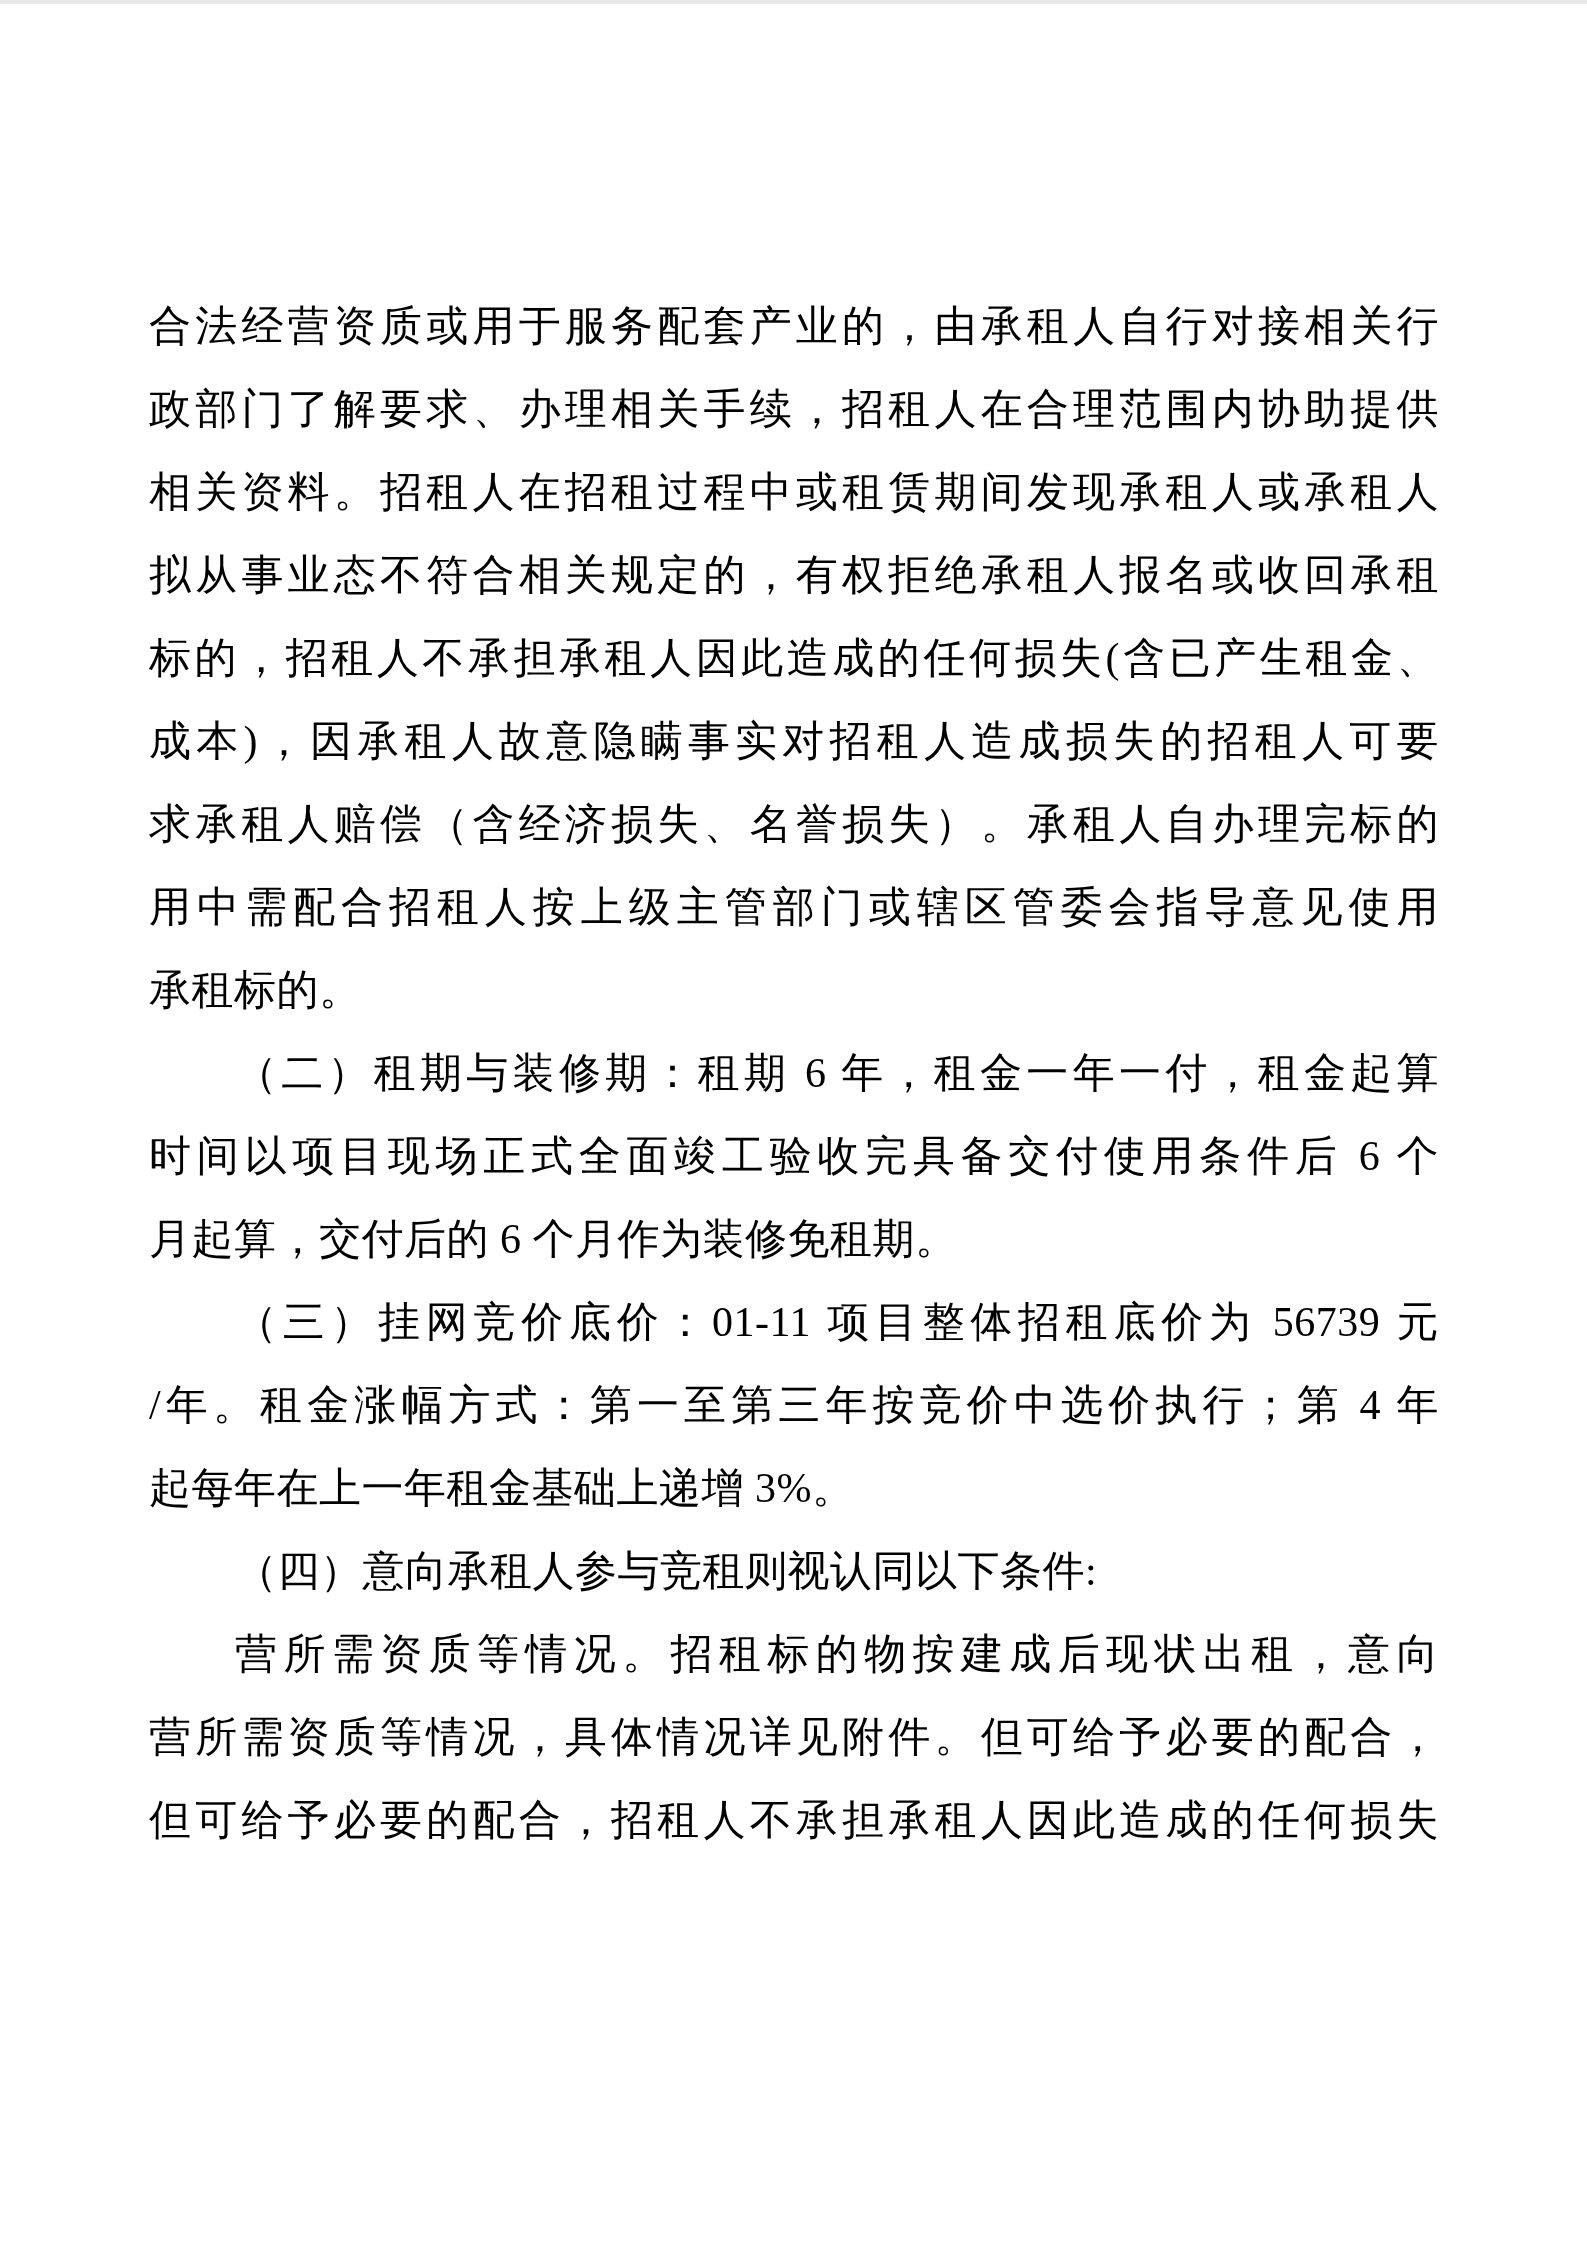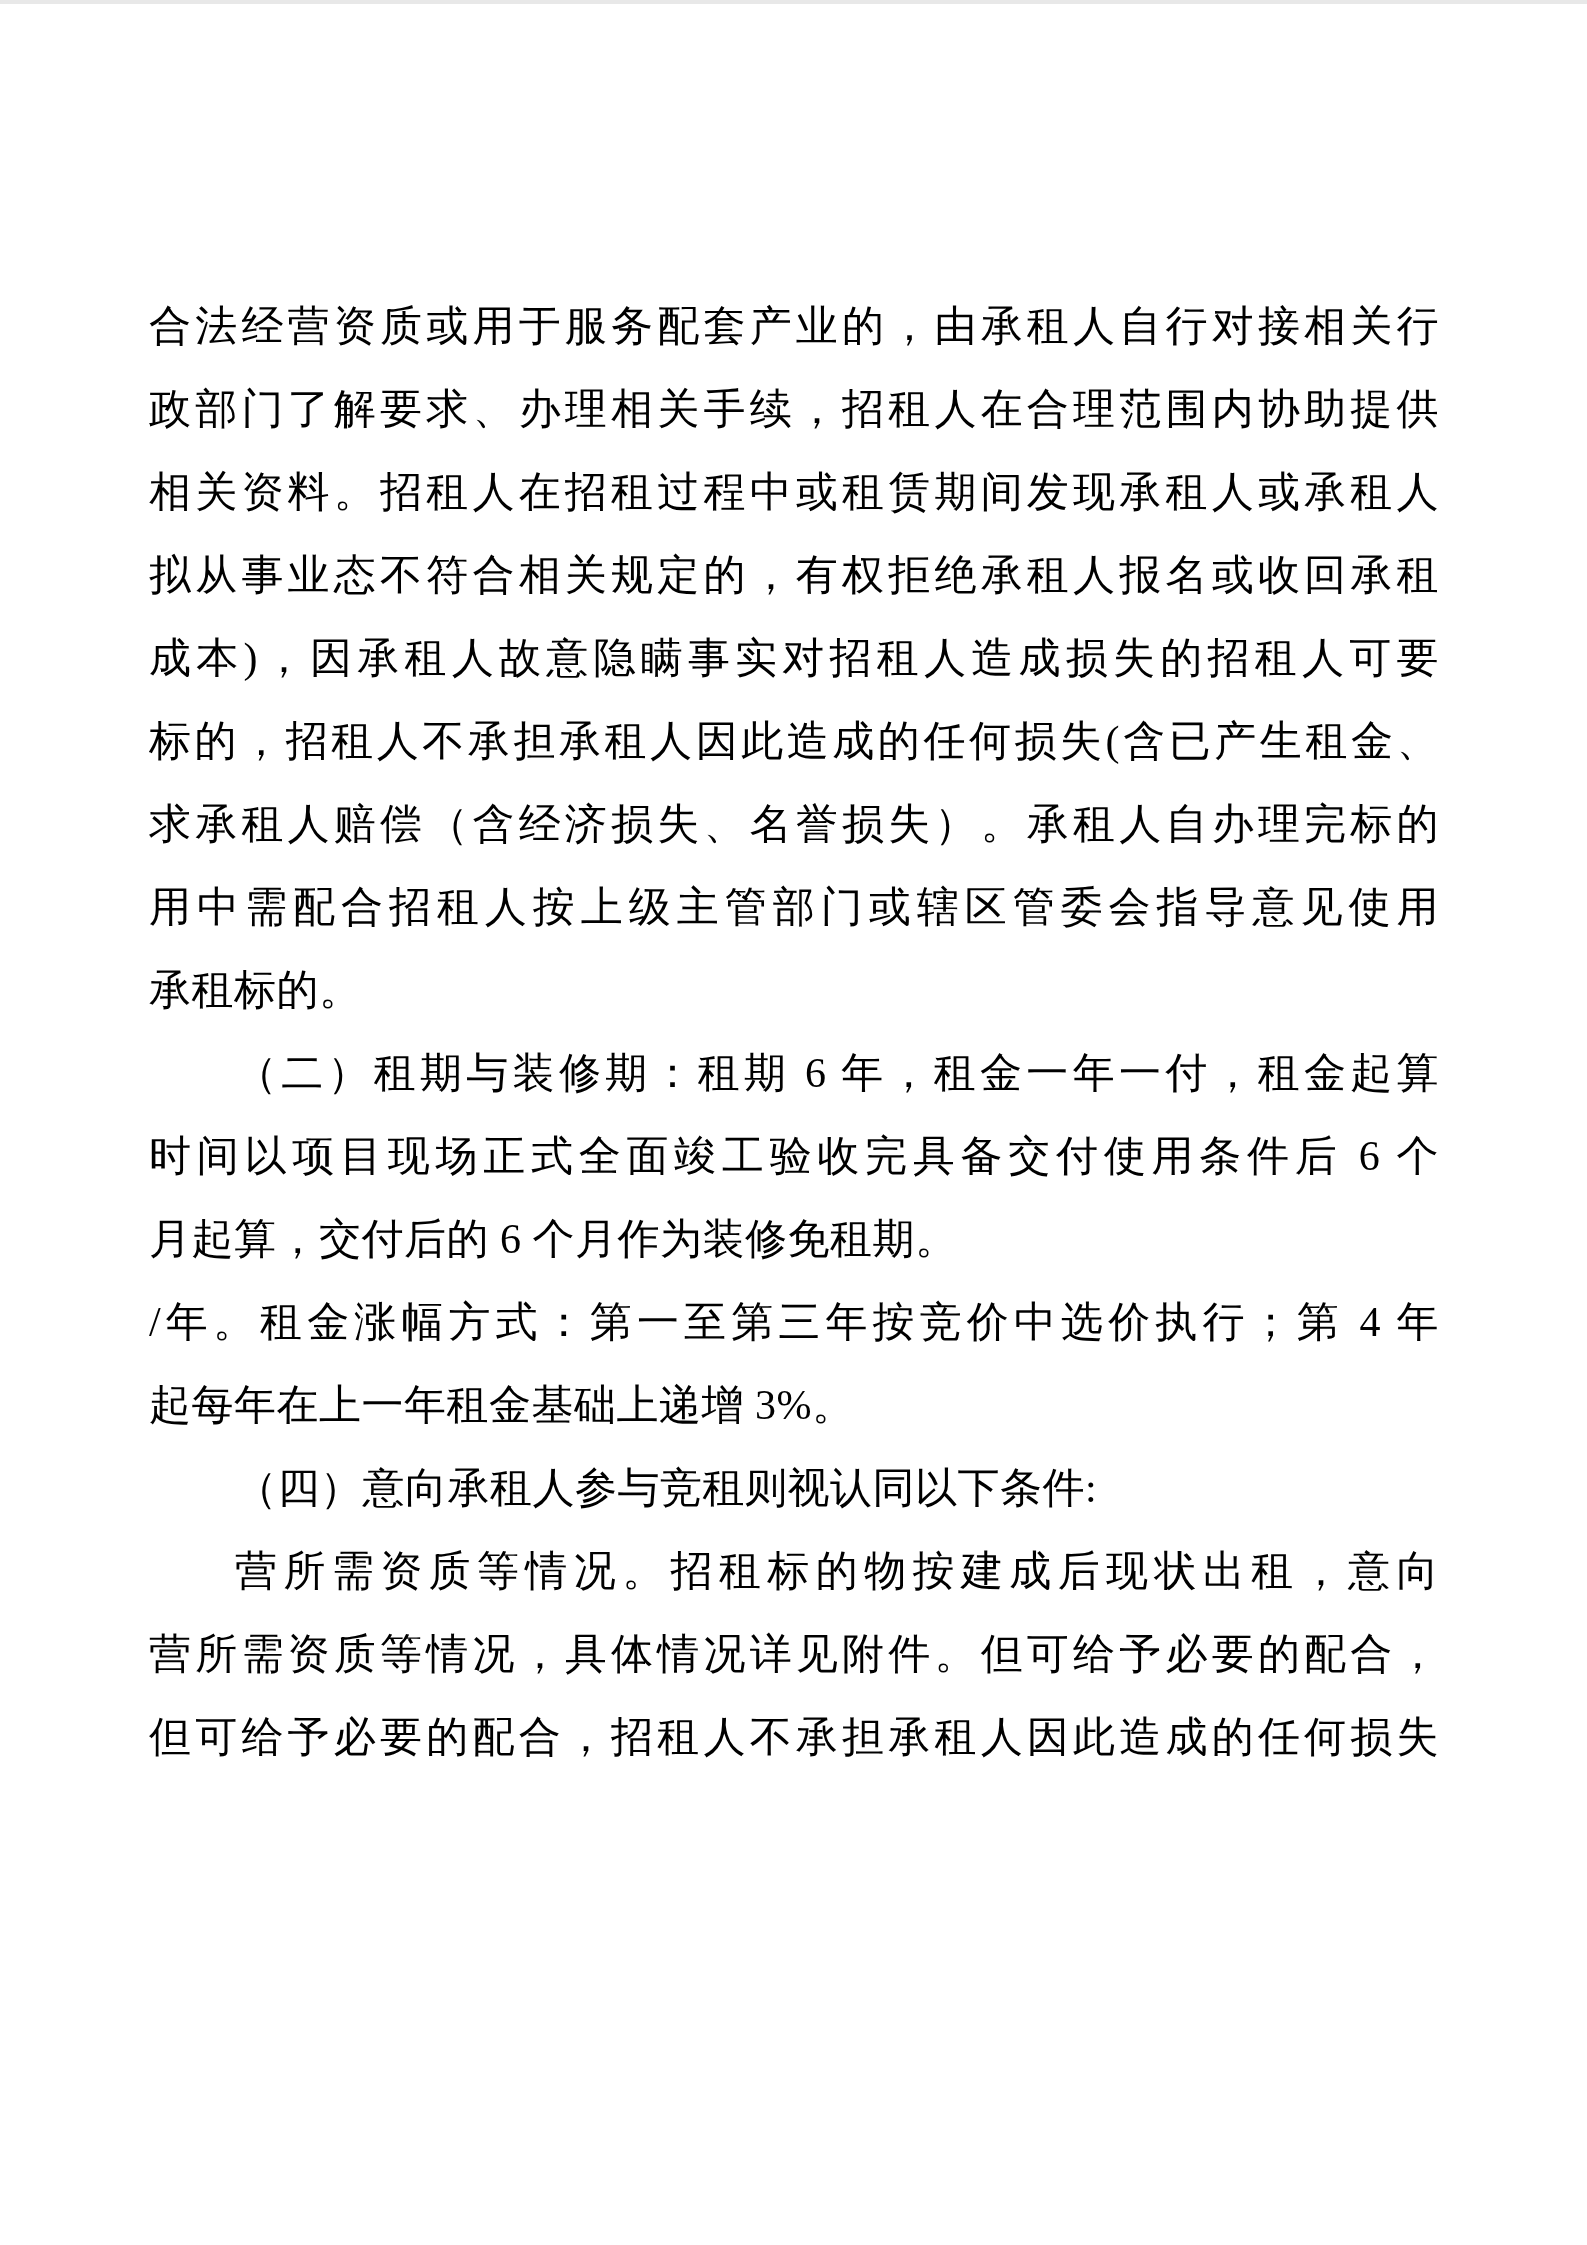--- a/index.html
+++ b/index.html
@@ -47,28 +47,29 @@
 </style>
 </head>
 <body>
 
 <div class="page">
   <div class="content" id="doc-content">
       <div class="line"><span class="seg">合法经营资质或用于服务配套产业的，由承租人自行对接相关行</span></div>
       <div class="line"><span class="seg">政部门了解要求、办理相关手续，招租人在合理范围内协助提供</span></div>
       <div class="line"><span class="seg">相关资料。招租人在招租过程中或租赁期间发现承租人或承租人</span></div>
       <div class="line"><span class="seg">拟从事业态不符合相关规定的，有权拒绝承租人报名或收回承租</span></div>
+      <div class="line"><span class="seg">标的，招租人不承担承租人因此造成的任何损失(含已产生租金、</span></div>
       <div class="line"><span class="seg">成本)，因承租人故意隐瞒事实对招租人造成损失的招租人可要</span></div>
-      <div class="line"><span class="seg">标的，招租人不承担承租人因此造成的任何损失(含已产生租金、</span></div>
       <div class="line"><span class="seg">求承租人赔偿（含经济损失、名誉损失）。承租人自办理完标的</span></div>
       <div class="line"><span class="seg">用中需配合招租人按上级主管部门或辖区管委会指导意见使用</span></div>
       <div class="line last"><span class="seg">承租标的。</span></div>
       <div class="line indent"><span class="seg bold">（二）租期与装修期：</span><span class="seg">租期 6 年，租金一年一付，租金起算</span></div>
       <div class="line"><span class="seg">时间以项目现场正式全面竣工验收完具备交付使用条件后 6 个</span></div>
       <div class="line last"><span class="seg">月起算，交付后的 6 个月作为装修免租期。</span></div>
+      <div class="line indent"><span class="seg bold">（三）挂网竞价底价：</span><span class="seg">01-11 项目整体招租底价为 56739 元</span></div>
       <div class="line"><span class="seg">/年。租金涨幅方式：第一至第三年按竞价中选价执行；第 4 年</span></div>
       <div class="line last"><span class="seg">起每年在上一年租金基础上递增 3%。</span></div>
       <div class="line indent last"><span class="seg bold">（四）意向承租人参与竞租则视认同以下条件:</span></div>
       <div class="line indent"><span class="seg bold">营所需资质等情况。</span><span class="seg">招租标的物按建成后现状出租，意向</span></div>
       <div class="line"><span class="seg">营所需资质等情况，具体情况详见附件。但可给予必要的配合，</span></div>
       <div class="line"><span class="seg">但可给予必要的配合，招租人不承担承租人因此造成的任何损失</span></div>
     </div>
 </div>
 
 </body></html>

